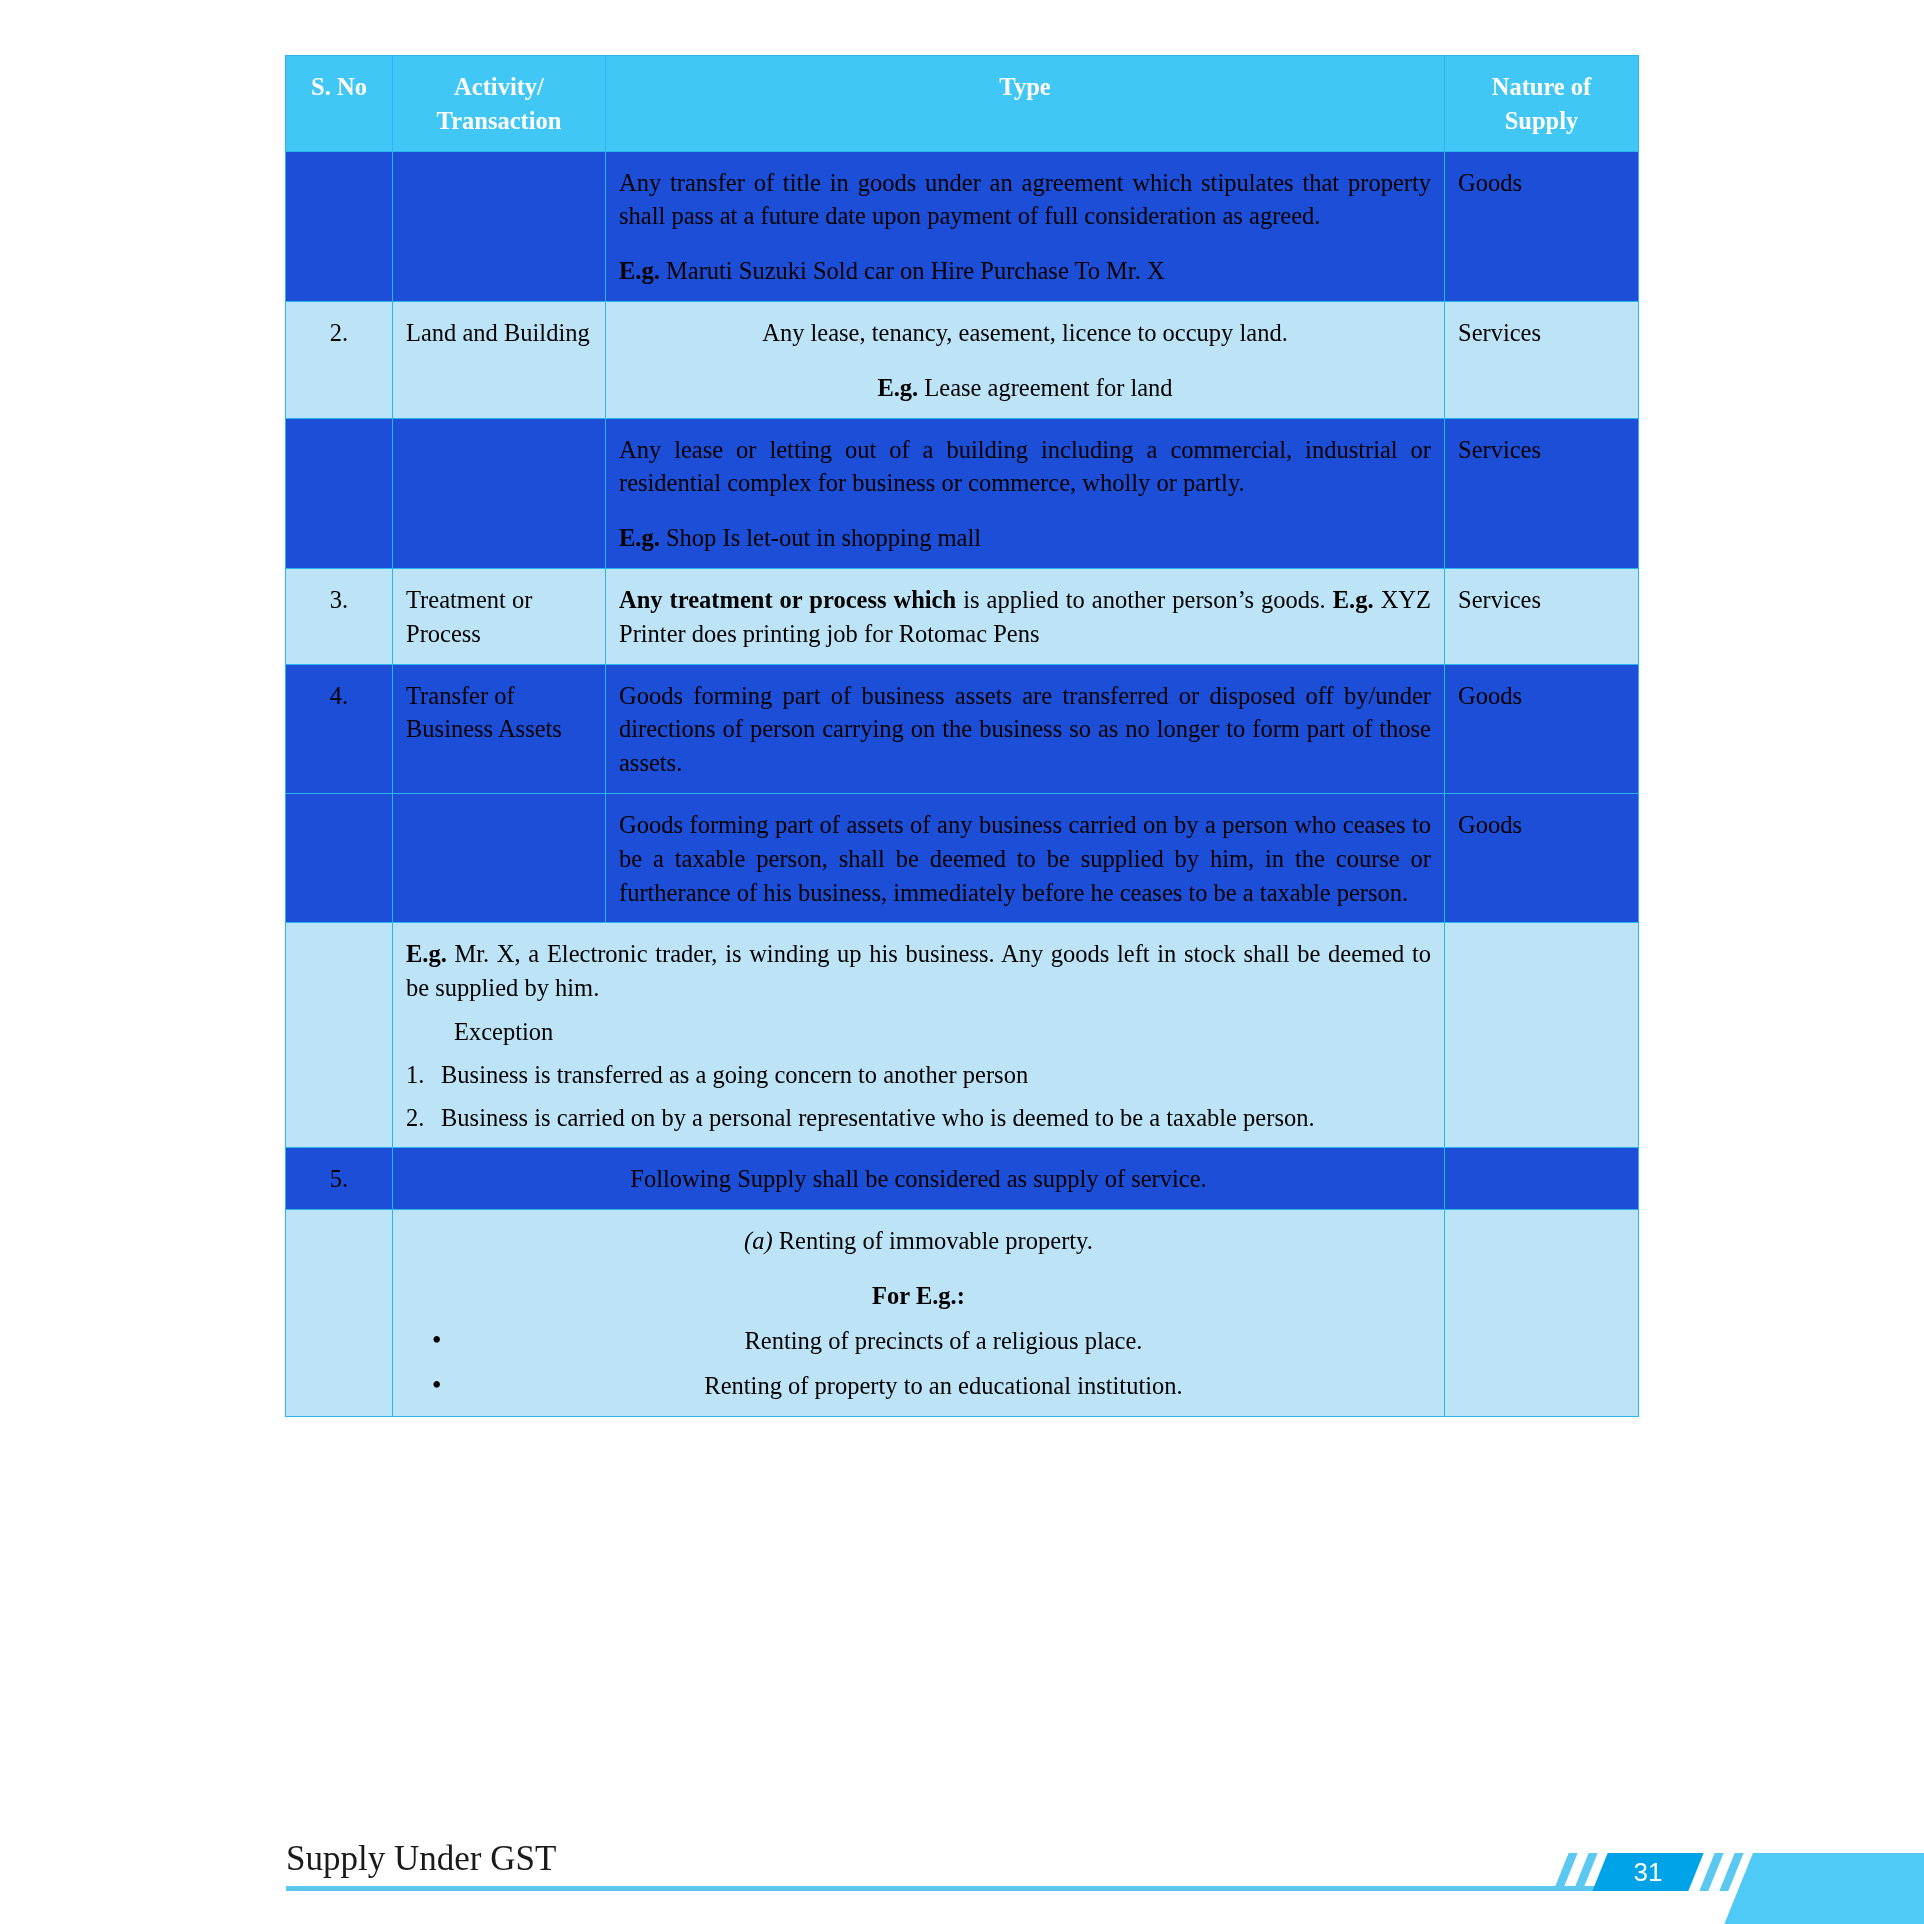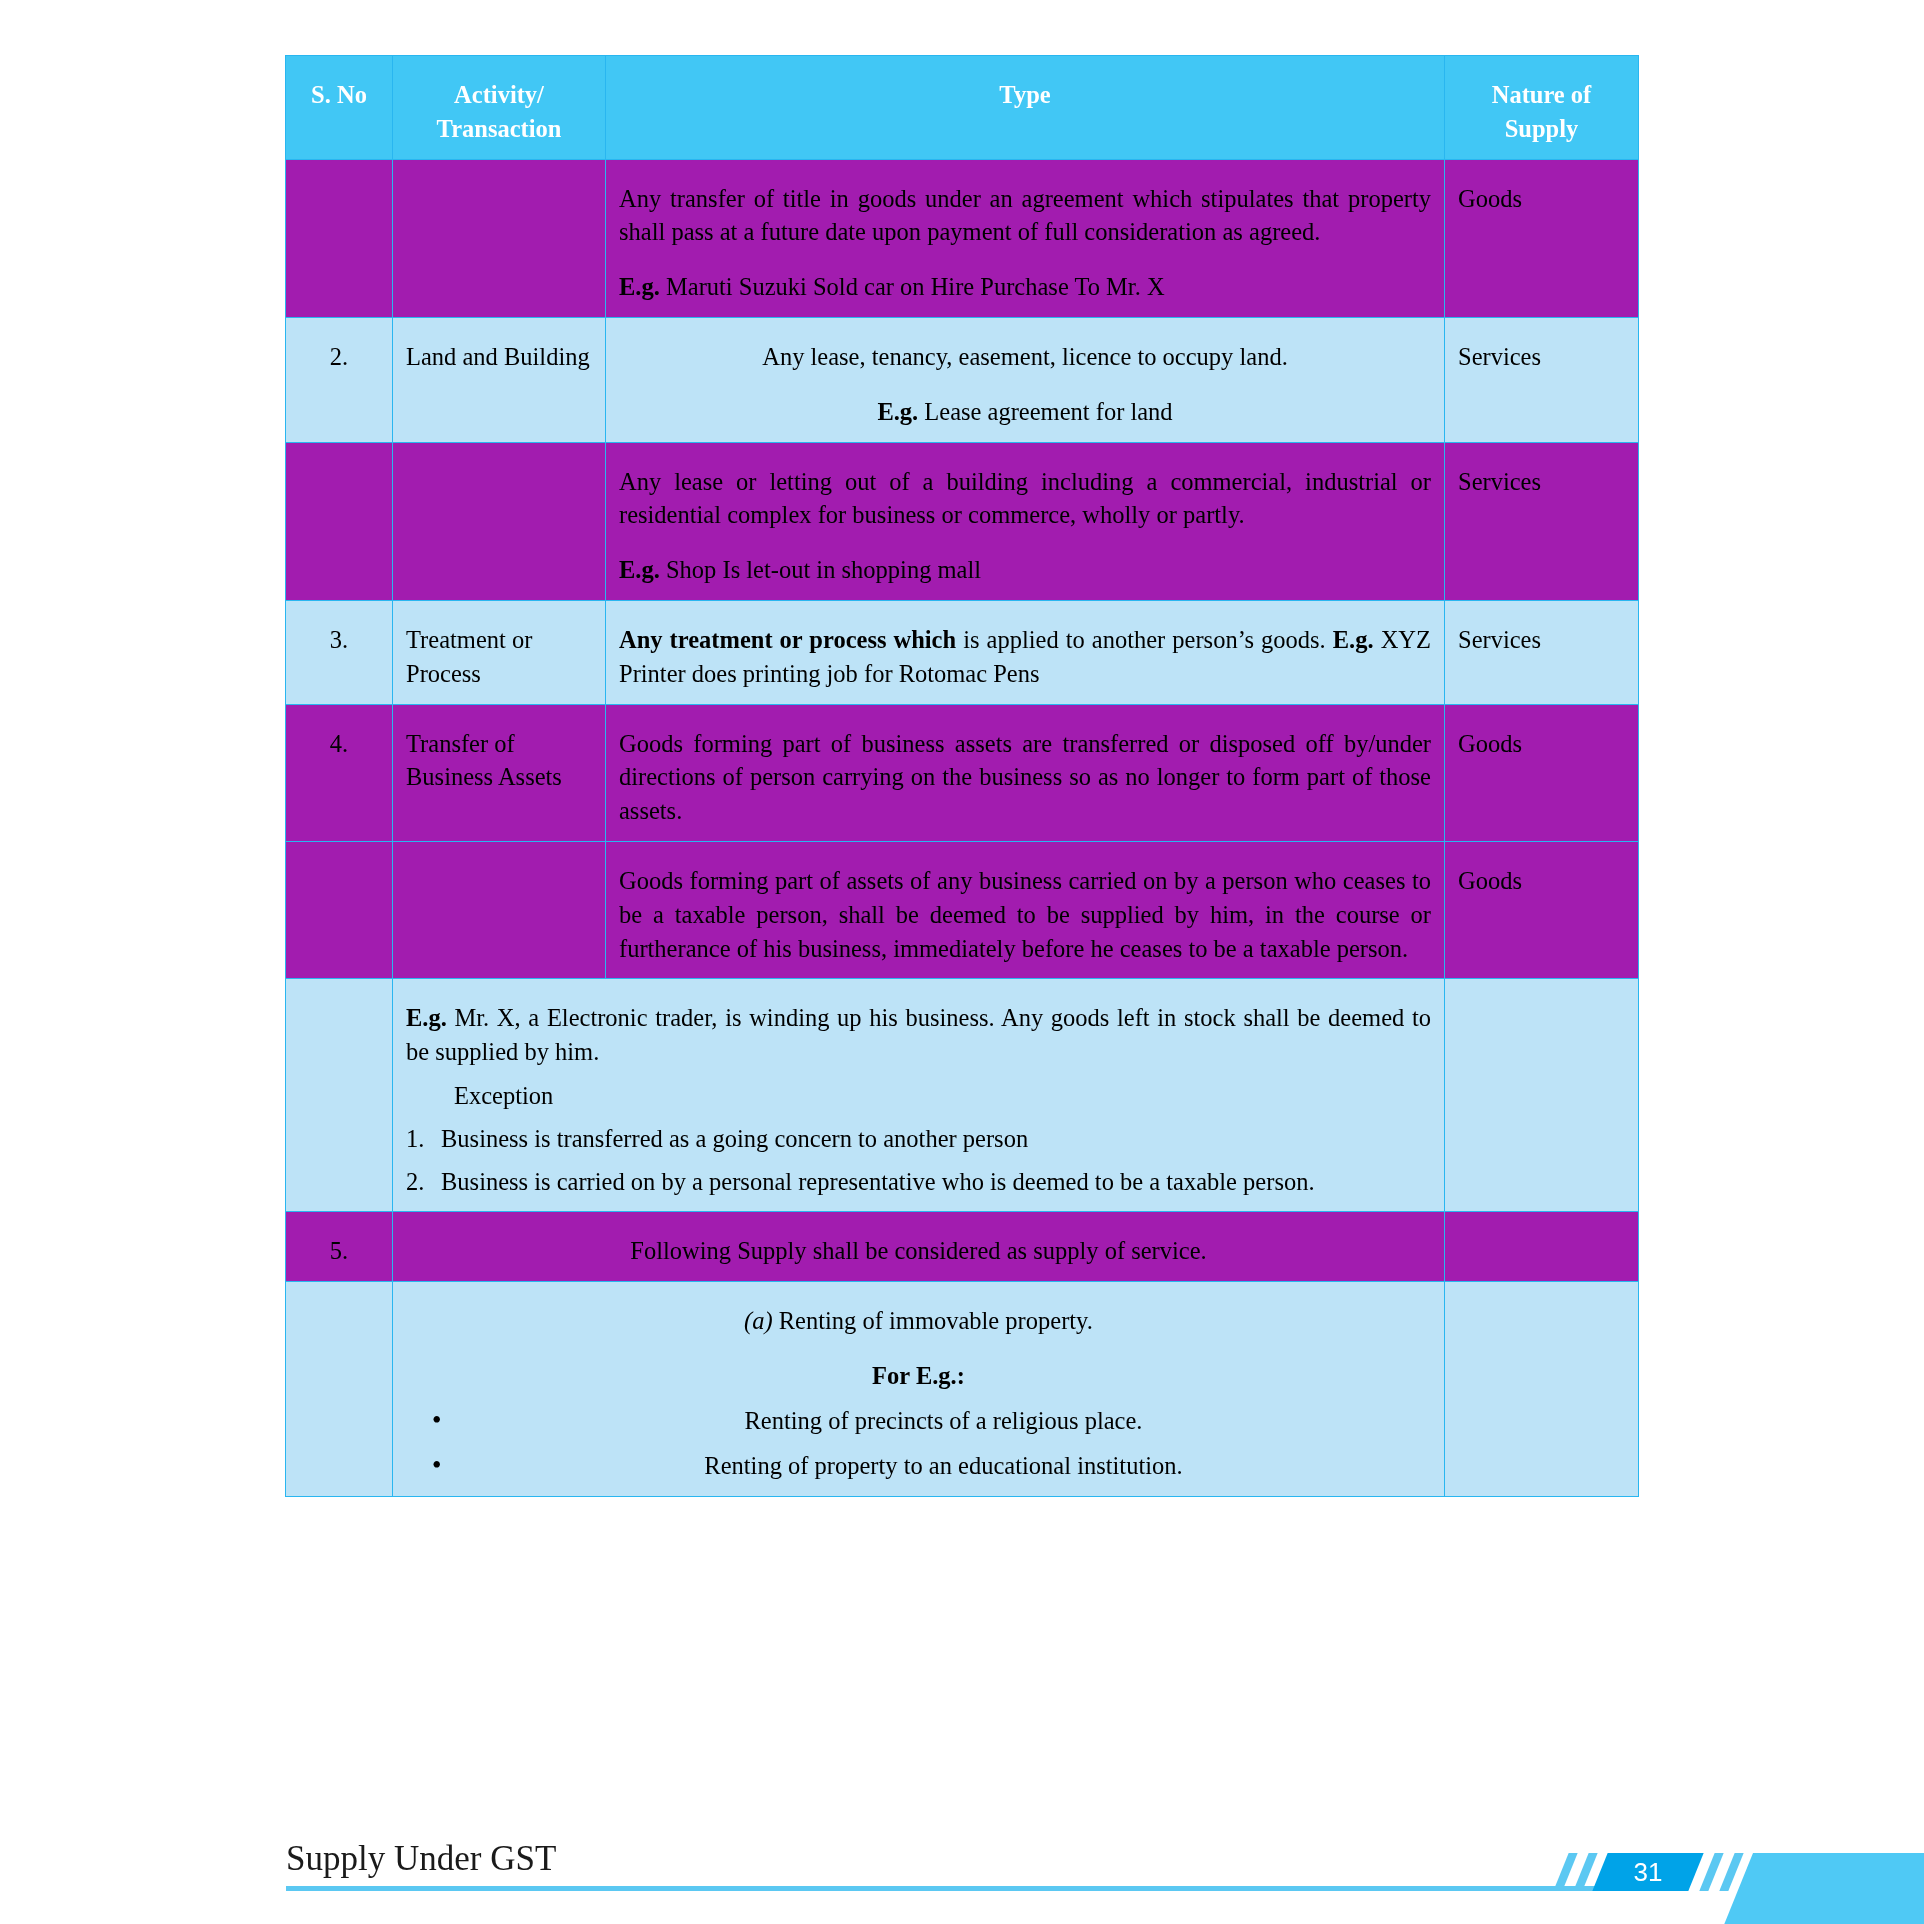--- a/index.html
+++ b/index.html
@@ -33,21 +33,21 @@
     width: 1352px;
   }
   table.gst {
     width: 1352px;
     border-collapse: collapse;
     table-layout: fixed;
   }
   table.gst td, table.gst th {
     border: 1.6px solid #29B6F0;
     vertical-align: top;
-    padding: 22px 13px 13px 13px;
+    padding: 14px 13px 13px 13px;
     font-size: 24.5px;
     line-height: 1.38;
   }
 
   
   col.c-sno    { width: 107px; }
   col.c-act    { width: 213px; }
   col.c-type   { width: 839px; }
   col.c-nature { width: 194px; }
 
@@ -59,21 +59,21 @@
     text-align: center;
     vertical-align: middle;
     font-size: 26.5px;
     line-height: 1.2;
     padding: 17.6px 8px;
     border-color: #29B6F0;
   }
 
   
   tr.tint > td { background: #BDE3F7; }
-  tr.plain > td { background: #a21caf; }
+  tr.plain > td { background: #1d4ed8; }
 
   td.sno {
     text-align: center;
     padding-top: 14.4px;
   }
   td.act { }
   td.type { text-align: justify; text-justify: inter-word; }
   td.type.nojust { text-align: center; }
   td.nature { }
 

